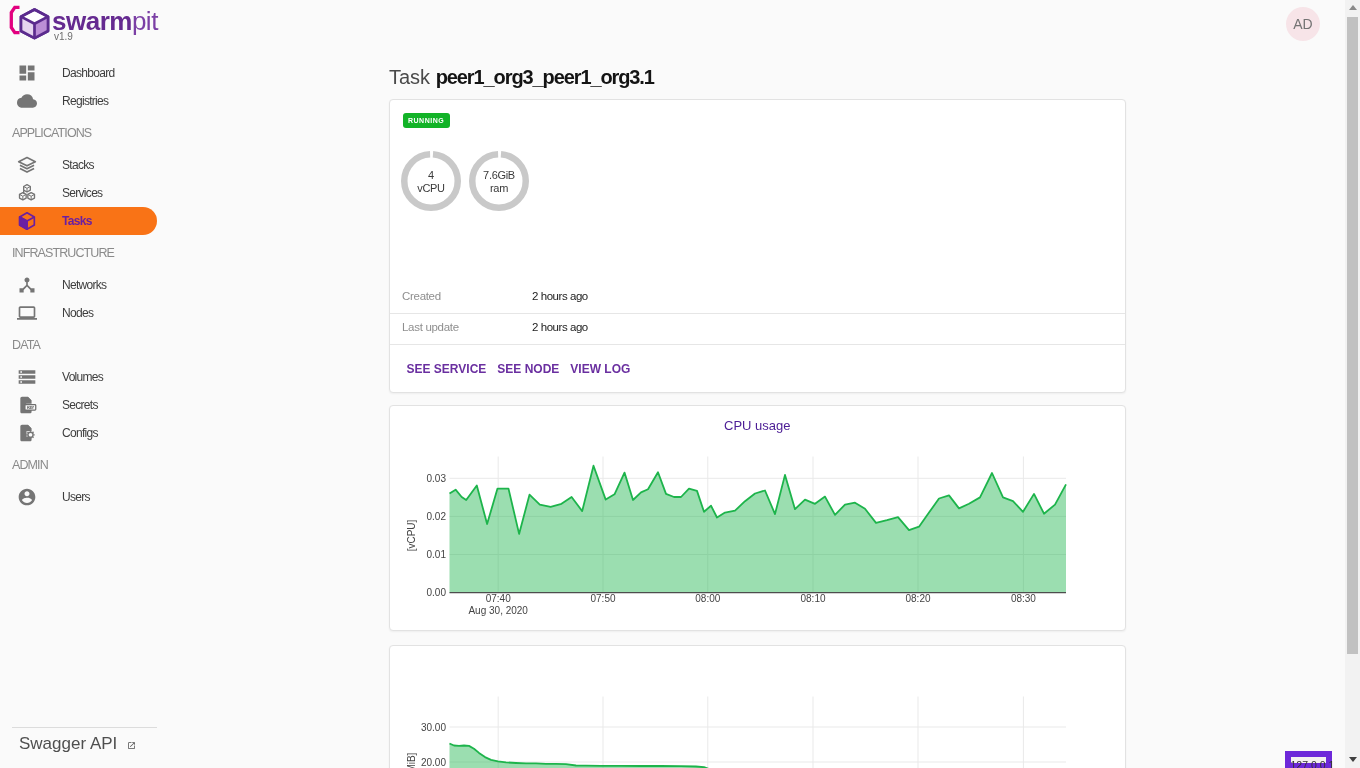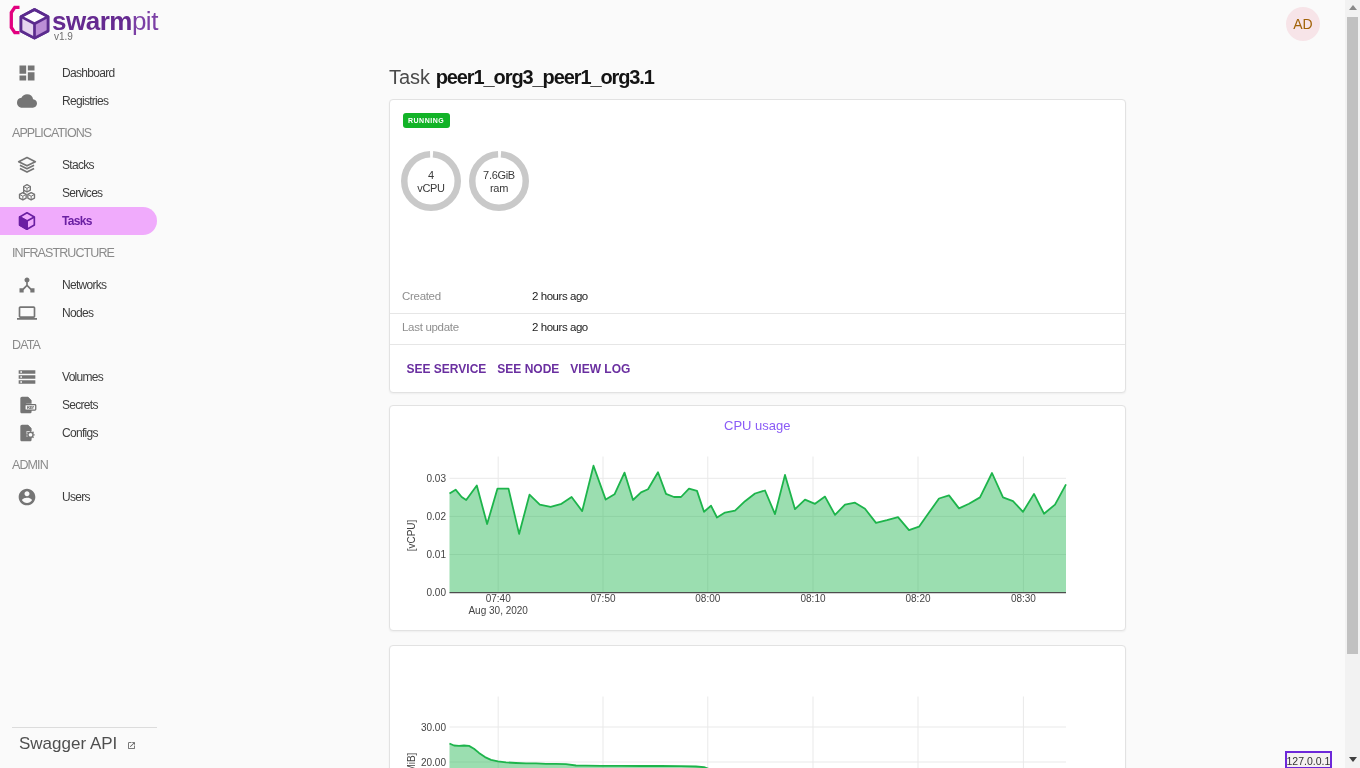--- a/index.html
+++ b/index.html
@@ -4,56 +4,56 @@
 html,body{width:1360px;height:768px;overflow:hidden;background:#fafafa;
  font-family:"Liberation Sans",sans-serif;-webkit-font-smoothing:antialiased;position:relative}
 
 .logo{position:absolute;left:0;top:0}
 .word{position:absolute;left:52px;top:6px;font-size:26px;letter-spacing:-0.5px;color:#6b2d95;white-space:nowrap}
 .word b{font-weight:700;color:#652a90}
 .word span{font-weight:400;color:#7b3fa5}
 .ver{position:absolute;left:54px;top:31px;font-size:10px;color:#6e6e6e}
 
 .avatar{position:absolute;left:1286px;top:7px;width:34px;height:34px;border-radius:50%;
- background:#f7e4e8;color:#a16207;font-size:14px;display:flex;align-items:center;justify-content:center}
+ background:#f7e4e8;color:#737373;font-size:14px;display:flex;align-items:center;justify-content:center}
 
 .ni{position:absolute;left:0;width:157px;height:28px;display:flex;align-items:center;color:#3d3d3d;font-size:12px;letter-spacing:-0.7px}
 .ni .nic{position:absolute;left:17px}
 .ni span{position:absolute;left:62px}
-.ni.sel{background:#f0abfc;border-radius:0 14px 14px 0}
+.ni.sel{background:#f97316;border-radius:0 14px 14px 0}
 .ni.sel span{color:#6a1fa2;font-weight:700}
 .nh{position:absolute;left:12px;font-size:12.5px;color:#8a8a8a;letter-spacing:-0.9px}
 
 .swdiv{position:absolute;left:12px;top:727px;width:145px;height:1px;background:#dcdcdc}
 .swag{position:absolute;left:19px;top:734px;font-size:17px;color:#4f4f4f}
 
 .title{position:absolute;left:389px;top:66px;font-size:20px;color:#4a4a4a}
 .title b{color:#141414;letter-spacing:-1.1px}
 .card{position:absolute;left:389px;width:736.5px;background:#fff;border:1px solid #e2e2e2;border-radius:4px;
  box-shadow:0 1px 2px rgba(0,0,0,0.05)}
 .badge{position:absolute;left:12.5px;top:13px;height:15px;padding:0 5.5px;background:#12b327;border-radius:3px;
  color:#fff;font-size:7px;font-weight:700;letter-spacing:0.5px;display:flex;align-items:center}
 .gauge{position:absolute;width:60px;height:60px;top:51px}
 .gauge .gt{position:absolute;left:0;top:18px;width:60px;text-align:center;font-size:11px;letter-spacing:-0.3px;line-height:12.5px;color:#3a3a3a}
 .trow{position:absolute;left:0;width:100%;height:31px;border-bottom:1px solid #e6e6e6;font-size:11.5px}
 .trow .lab{position:absolute;left:12px;top:7.3px;color:#8f8f8f;letter-spacing:-0.3px}
 .trow .val{position:absolute;left:142px;top:7.3px;color:#1c1c1c;letter-spacing:-0.45px}
 .btns{position:absolute;left:16.5px;top:262px;display:flex;gap:11px}
 .btns div{font-size:12px;font-weight:700;color:#6a2fa0;letter-spacing:0px}
 
-.ctitle{position:absolute;left:0;width:100%;text-align:center;top:12px;font-size:13px;color:#8b5cf6}
+.ctitle{position:absolute;left:0;width:100%;text-align:center;top:12px;font-size:13px;color:#4c1d95}
 svg .g{stroke:#e9e9e9;stroke-width:1}
 svg .tk{font-family:"Liberation Sans",sans-serif;font-size:10px;fill:#444}
 svg .e{text-anchor:end} svg .m{text-anchor:middle}
 
 .sbtrack{position:absolute;left:1345px;top:0;width:15px;height:768px;background:#f2f2f2}
 .sbthumb{position:absolute;left:1347px;top:17px;width:11px;height:637px;background:#c1c1c1}
 .sbup{position:absolute;left:1348.5px;top:5px;width:0;height:0;border-left:4px solid transparent;border-right:4px solid transparent;border-bottom:5px solid #8a8a8a}
 .sbdn{position:absolute;left:1348.5px;top:757px;width:0;height:0;border-left:4px solid transparent;border-right:4px solid transparent;border-top:5px solid #404040}
-.bubble{position:absolute;left:1284.5px;top:750.5px;width:47px;height:18px;background:#f4f1f0;border:2px solid #6d28d9;
+.bubble{position:absolute;left:1284.5px;top:750.5px;width:47px;height:18px;background:#f4f1f0;border:6px solid #6d28d9;
  font-size:10.5px;color:#333;text-align:left;line-height:16px}
 </style></head>
 <body>
 
 <svg class="logo" width="52" height="42" viewBox="0 0 52 42">
  <path d="M19.5 7.3 L14.8 7.3 L11.3 12.6 L11.3 27.4 L14.8 32.7 L19.5 32.7" fill="none" stroke="#e2007f" stroke-width="3.3"></path>
  <g stroke="#5b2b8e" stroke-width="2.7" stroke-linejoin="round">
   <polygon points="34.5,9.5 48,16.6 48,31 34.5,38.1 21,31 21,16.6" fill="#fff"></polygon>
   <polygon points="21,16.6 34.5,23.8 34.5,38.1 21,31" fill="#e6d5f0" stroke="none"></polygon>
   <polygon points="34.5,23.8 48,16.6 48,31 34.5,38.1" fill="#bb8ed6" stroke="none"></polygon>

